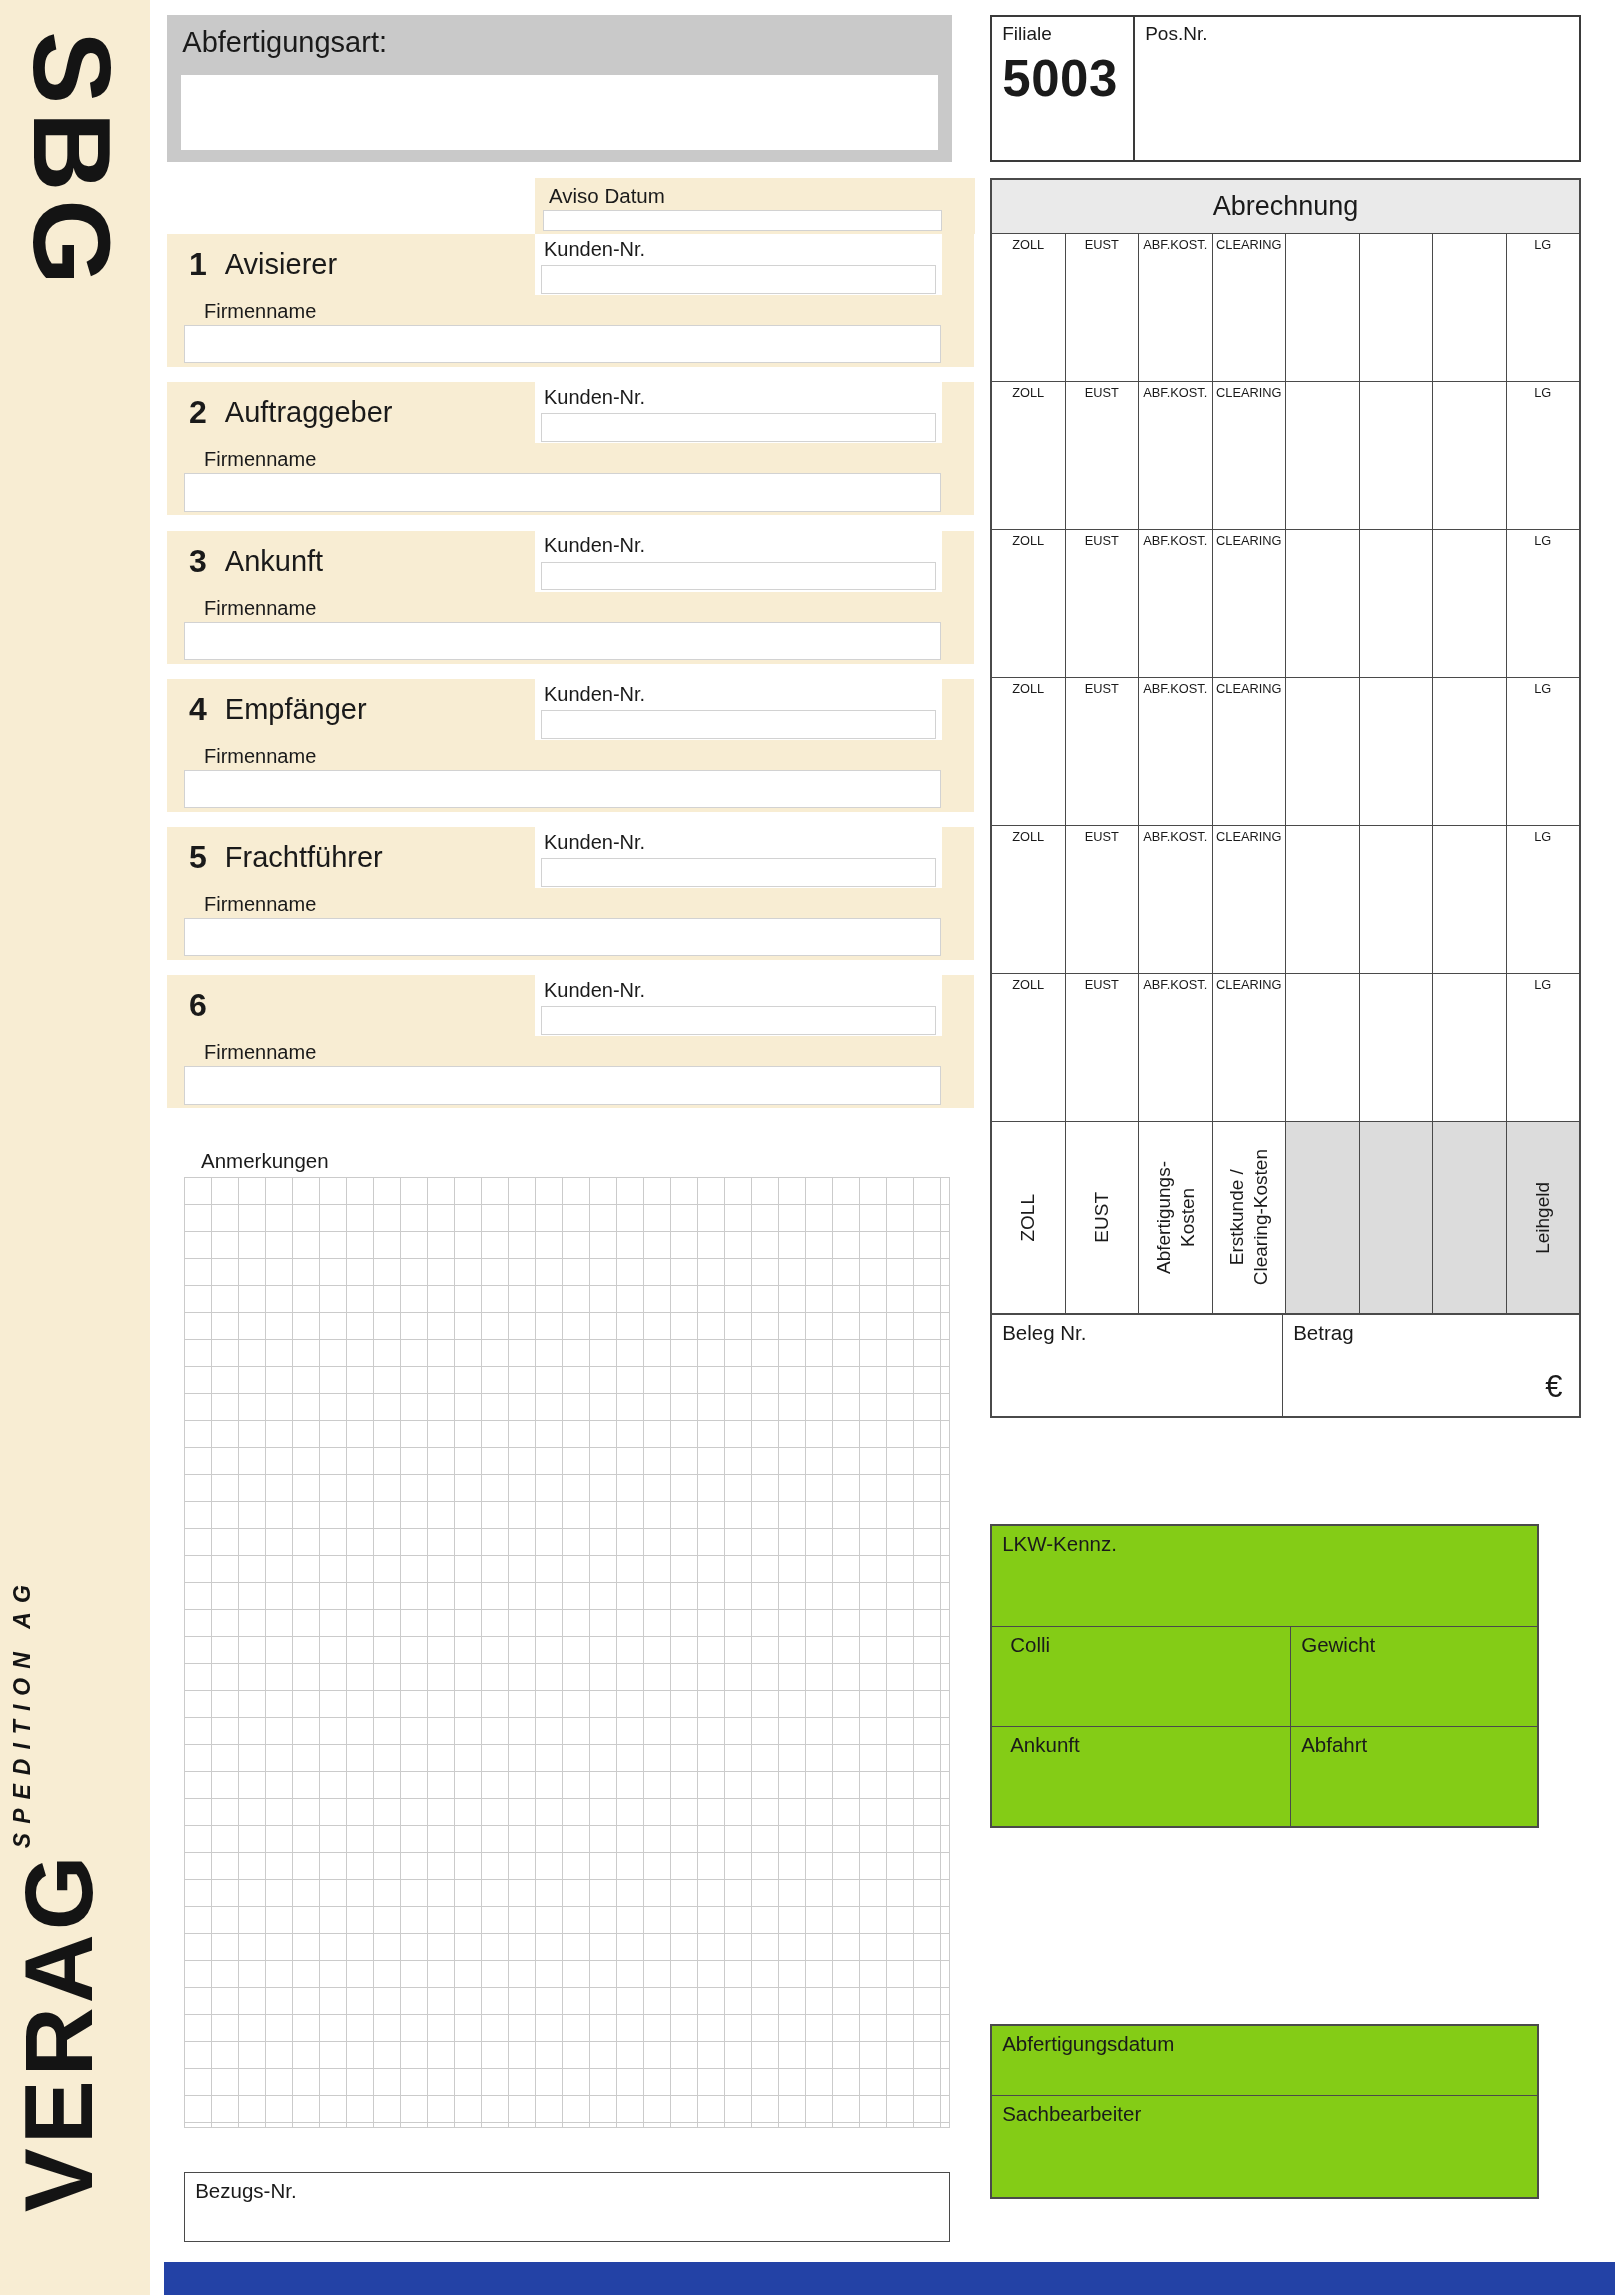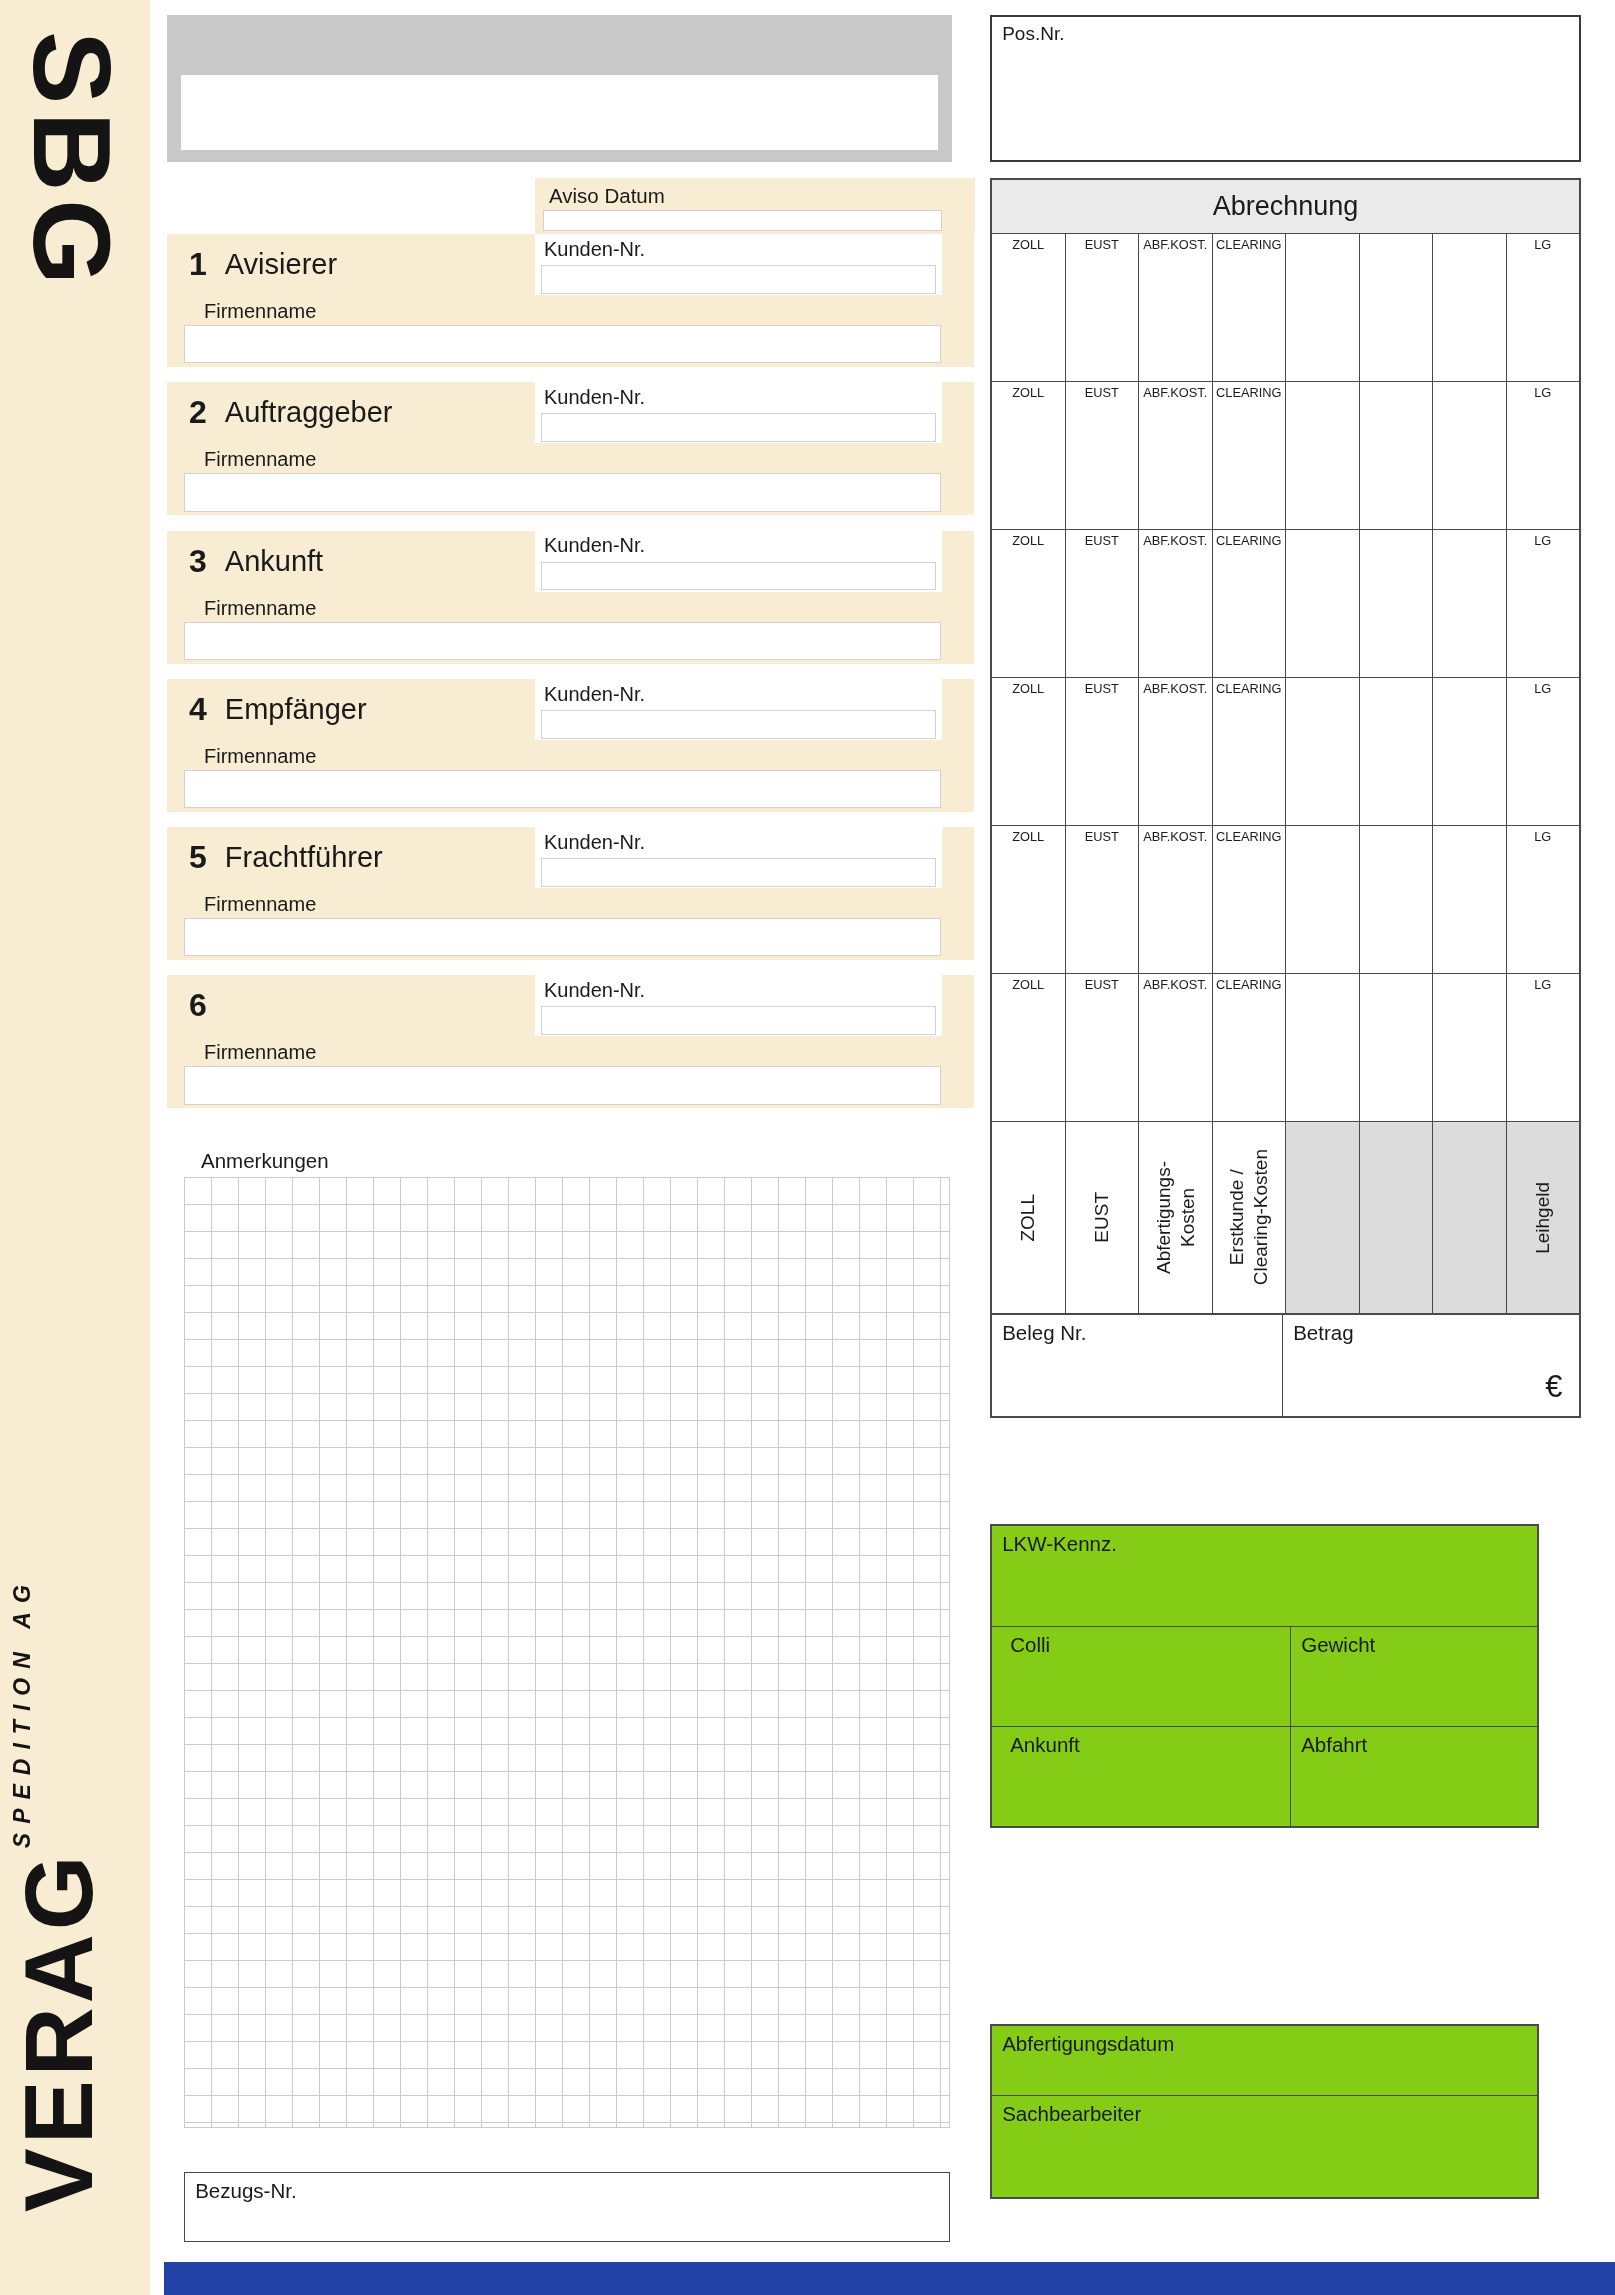--- a/index.html
+++ b/index.html
@@ -97,24 +97,29 @@
 
   <div class="sidebar">
     <div class="sbg-logo">SBG</div>
     <div class="verag-block">
       <div class="verag-main">VERAG</div>
       <div class="verag-sub">SPEDITION AG</div>
     </div>
   </div>
 
   <div class="abf-box">
+    <div class="abf-label">Abfertigungsart:</div>
     <div class="abf-input"></div>
   </div>
 
   <div class="topright">
+    <div class="filiale-cell">
+      <div class="small-label">Filiale</div>
+      <div class="filiale-value">5003</div>
+    </div>
     <div class="posnr-cell">
       <div class="small-label">Pos.Nr.</div>
     </div>
   </div>
 
   <div class="aviso">
     <div class="aviso-label">Aviso Datum</div>
     <div class="aviso-input"></div>
   </div>
 

